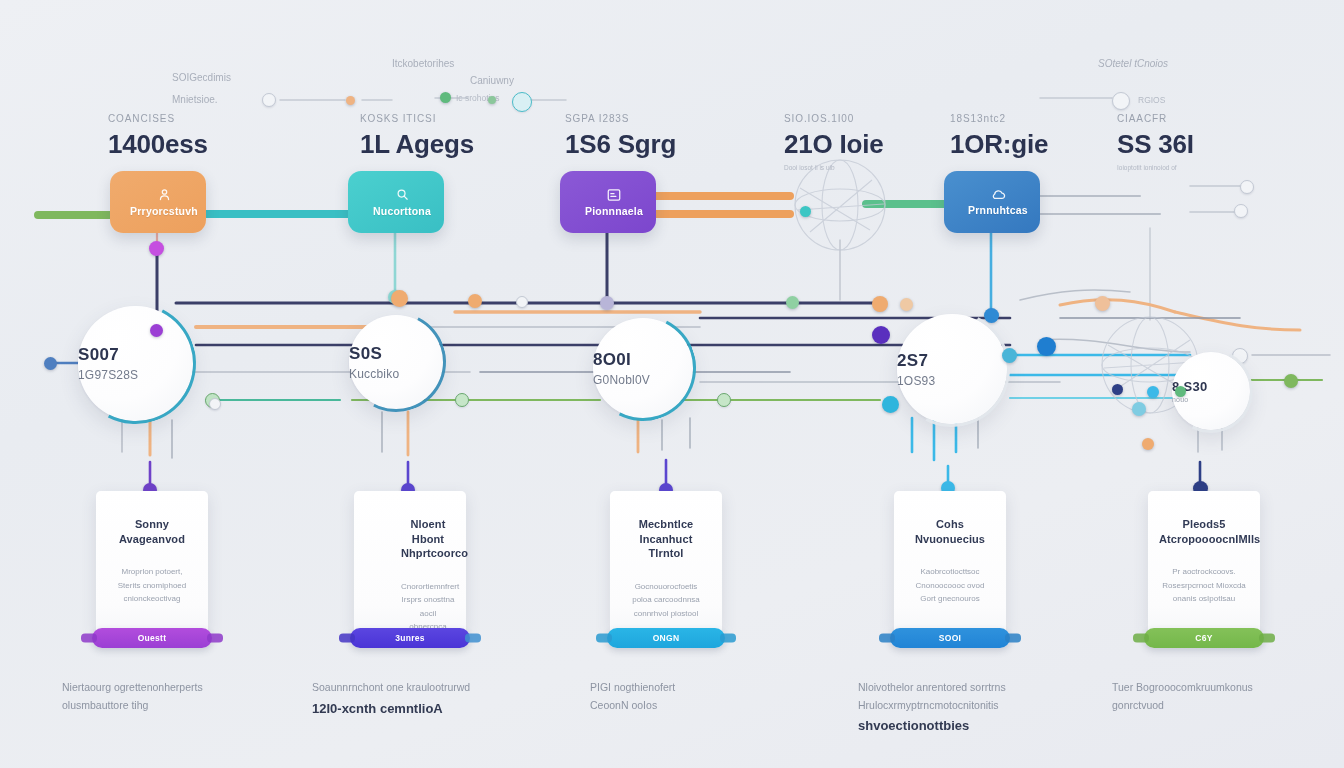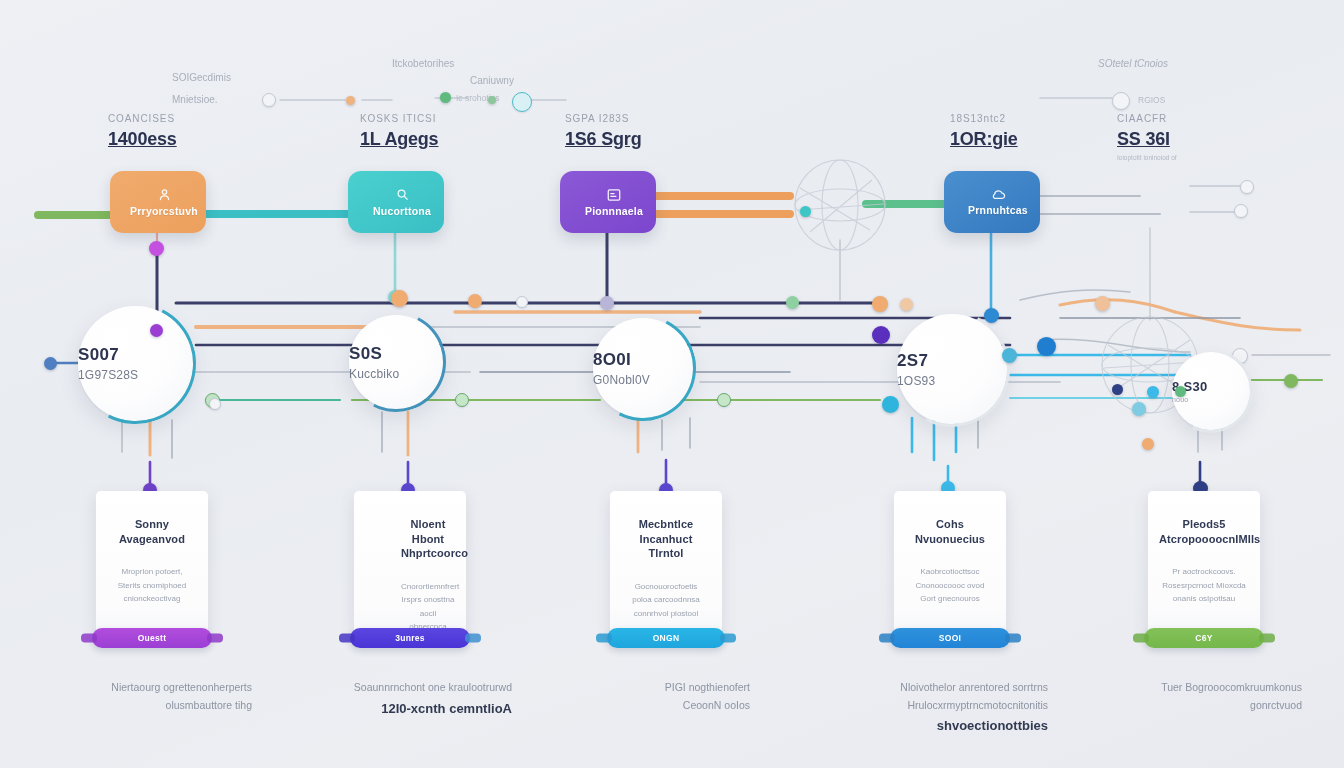--- a/index.html
+++ b/index.html
@@ -33,27 +33,26 @@
     filter: blur(0.35px);
   }
   .stat-label {
     font-size: 10px;
     letter-spacing: 0.9px;
     color: #9aa1ae;
     font-weight: 400;
     white-space: nowrap;
   }
   .stat-value {
-    font-size: 18px;
+    font-size: 26px;
     font-weight: 700;
     color: #2b3350;
     letter-spacing: -0.2px;
     margin-top: 5px;
     white-space: nowrap;
-    text-decoration: underline;
   }
   .stat-sub {
     font-size: 6.5px;
     color: #b2b8c4;
     margin-top: 4px;
     white-space: nowrap;
   }
 
   
   .micro {
@@ -154,21 +153,21 @@
   .card-bar .nub {
     position: absolute; width: 16px; height: 9px; border-radius: 4px;
     top: 50%; transform: translateY(-50%);
     opacity: 0.85;
   }
   .card-bar .nub.l { left: -11px; }
   .card-bar .nub.r { right: -11px; }
 
   .caption {
     position: absolute;
-    text-align: right;
+    text-align: left;
     font-size: 10.5px;
     color: #8d94a2;
     line-height: 1.65;
     white-space: pre-line;
     filter: blur(0.3px);
   }
   .caption .cap-strong {
     display: block;
     font-size: 13px;
     font-weight: 700;
@@ -335,20 +334,25 @@
   <div class="stat" style="left:360px; top:113px;">
     <div class="stat-label">KOSKS ITICSI</div>
     <div class="stat-value">1L Agegs</div>
     <div class="stat-sub"></div>
   </div>
   <div class="stat" style="left:565px; top:113px;">
     <div class="stat-label">SGPA I283S</div>
     <div class="stat-value">1S6 Sgrg</div>
     <div class="stat-sub"></div>
   </div>
+  <div class="stat" style="left:784px; top:113px;">
+    <div class="stat-label">SIO.IOS.1I00</div>
+    <div class="stat-value">21O Ioie</div>
+    <div class="stat-sub">Dooi iosot ii is uib</div>
+  </div>
   <div class="stat" style="left:950px; top:113px;">
     <div class="stat-label">18S13ntc2</div>
     <div class="stat-value">1OR:gie</div>
     <div class="stat-sub"></div>
   </div>
   <div class="stat" style="left:1117px; top:113px;">
     <div class="stat-label">CIAACFR</div>
     <div class="stat-value">SS 36I</div>
     <div class="stat-sub">Ioioptotit ioninoiod of</div>
   </div>

